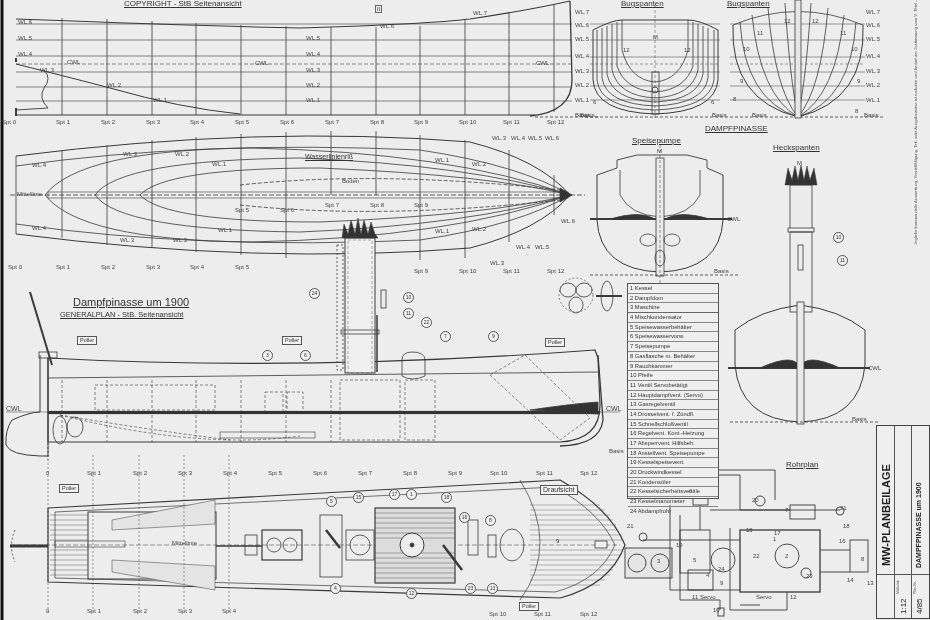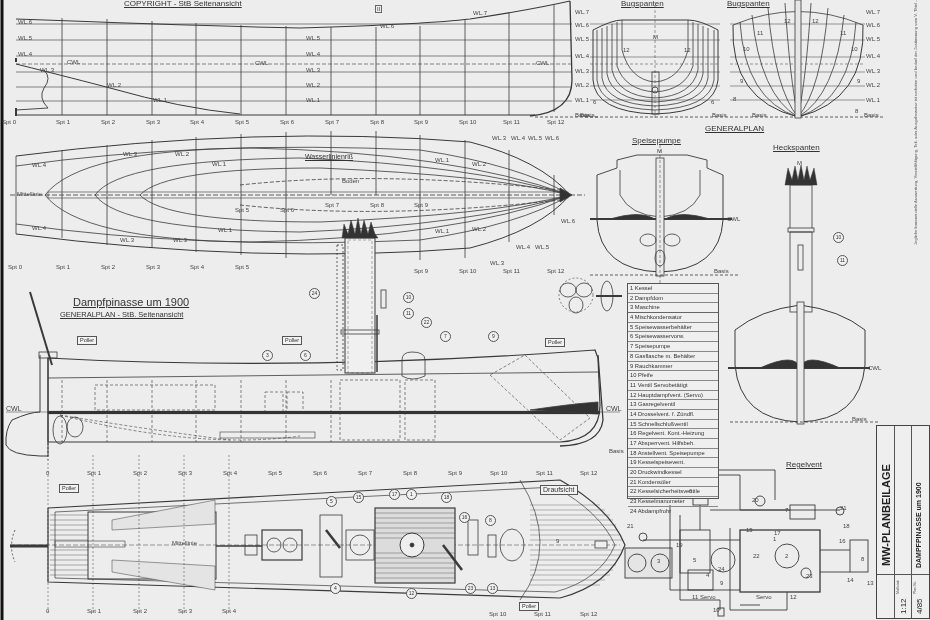--- a/index.html
+++ b/index.html
@@ -452,21 +452,21 @@
   <span class="lbl" style="left:280px;top:207px;">Spt 6</span>
   <span class="lbl" style="left:325px;top:202px;">Spt 7</span>
   <span class="lbl" style="left:370px;top:202px;">Spt 8</span>
   <span class="lbl" style="left:414px;top:202px;">Spt 9</span>
   <span class="lbl" style="left:414px;top:268px;">Spt 9</span>
   <span class="lbl" style="left:459px;top:268px;">Spt 10</span>
   <span class="lbl" style="left:503px;top:268px;">Spt 11</span>
   <span class="lbl" style="left:547px;top:268px;">Spt 12</span>
 </div>
 
-<span class="title-u" style="left:705px;top:125px;">GENERALPLAN</span>
+<span class="title-u" style="left:705px;top:125px;">DAMPFPINASSE</span>
 <span class="title-u" style="left:632px;top:137px;">Speisepumpe</span>
 <span class="title-u" style="left:773px;top:144px;">Heckspanten</span>
 <span class="lbl" style="left:727px;top:216px;">CWL</span>
 <span class="lbl" style="left:714px;top:268px;">Basis</span>
 <span class="lbl" style="left:868px;top:365px;">CWL</span>
 <span class="lbl" style="left:852px;top:416px;">Basis</span>
 <span class="lbl" style="left:657px;top:148px;">M</span>
 <span class="lbl" style="left:797px;top:160px;">M</span>
 <span class="circ" style="left:833px;top:232px;">10</span>
 <span class="circ" style="left:837px;top:255px;">11</span>
@@ -550,21 +550,21 @@
   <div class="row">17  Absperrvent. Hilfsbeh.</div>
   <div class="row">18  Anstellvent. Speisepumpe</div>
   <div class="row">19  Kesselspeisevent.</div>
   <div class="row">20  Druckwindkessel</div>
   <div class="row">21  Kondensöler</div>
   <div class="row">22  Kesselsicherheitsventile</div>
   <div class="row">23  Kesselmanometer</div>
   <div class="row" style="border-bottom:none;">24  Abdampfrohr</div>
 </div>
 
-<span class="title-u" style="left:786px;top:461px;">Regelvent</span>
+<span class="title-u" style="left:786px;top:461px;">Rohrplan</span>
 <div>
   <span class="lbl" style="left:773px;top:536px;">1</span>
   <span class="lbl" style="left:785px;top:553px;">2</span>
   <span class="lbl" style="left:657px;top:558px;">3</span>
   <span class="lbl" style="left:706px;top:572px;">4</span>
   <span class="lbl" style="left:693px;top:557px;">5</span>
   <span class="lbl" style="left:689px;top:488px;">6</span>
   <span class="lbl" style="left:785px;top:507px;">7</span>
   <span class="lbl" style="left:861px;top:556px;">8</span>
   <span class="lbl" style="left:720px;top:580px;">9</span>

